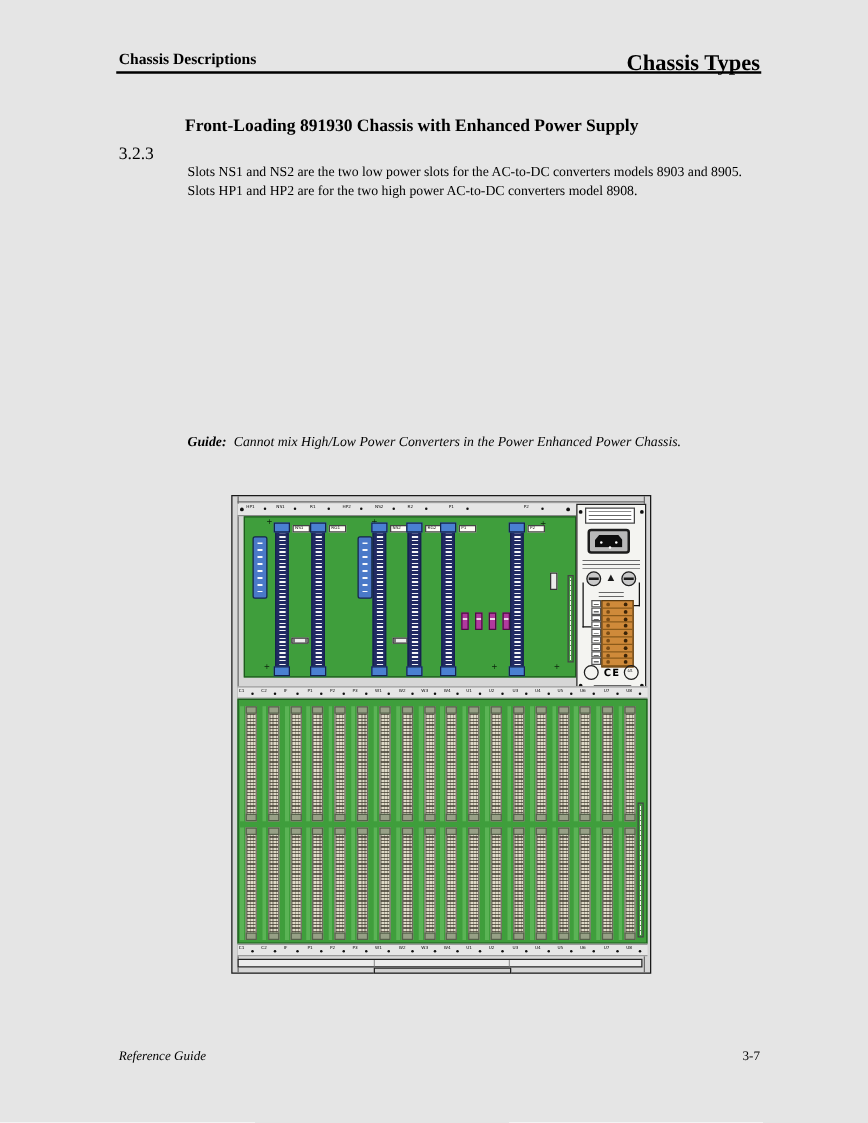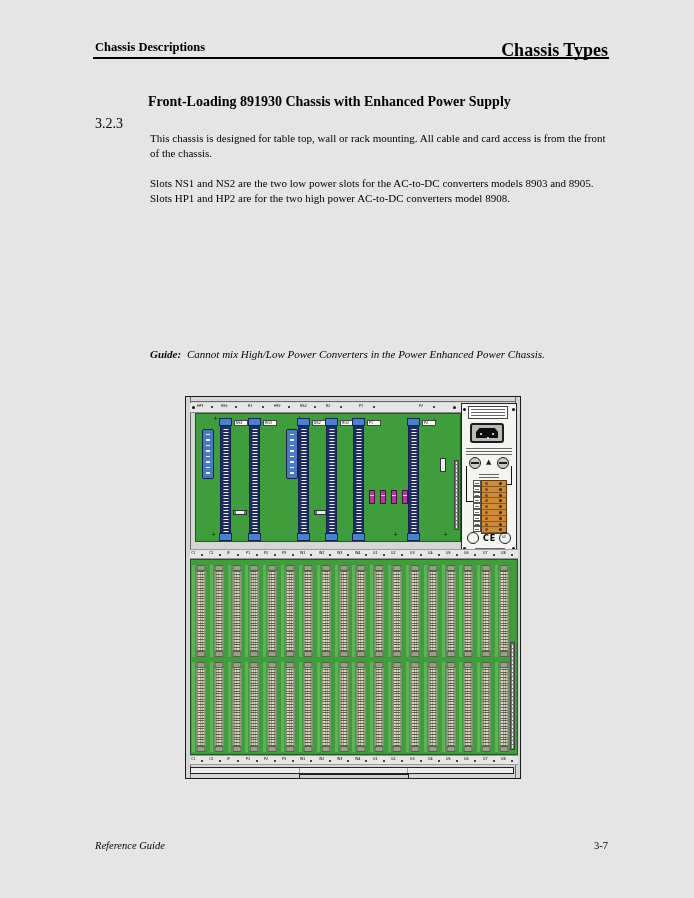--- a/index.html
+++ b/index.html
@@ -117,21 +117,20 @@
 <div class="page">
 
   <div class="hdr-left">Chassis Descriptions</div>
   <div class="hdr-right">Chassis Types</div>
   <div class="hdr-rule"></div>
 
   <div class="sec-num">3.2.3</div>
   <div class="sec-title">Front-Loading 891930 Chassis with Enhanced Power Supply</div>
 
   <div class="body-copy">
-      <p>This chassis is designed for table top, wall or rack mounting. All cable and card access is from the front of the chassis.</p>
       <p>Slots NS1 and NS2 are the two low power slots for the AC-to-DC converters models 8903 and 8905. Slots HP1 and HP2 are for the two high power AC-to-DC converters model 8908.</p>
     </div>
 
   <div class="note-row">
     <span class="note-label">Guide:</span>
     <span class="note-text">Cannot mix High/Low Power Converters in the Power Enhanced Power Chassis.</span>
   </div>
 
   <div class="chassis">
     <div class="rail-l"></div>

